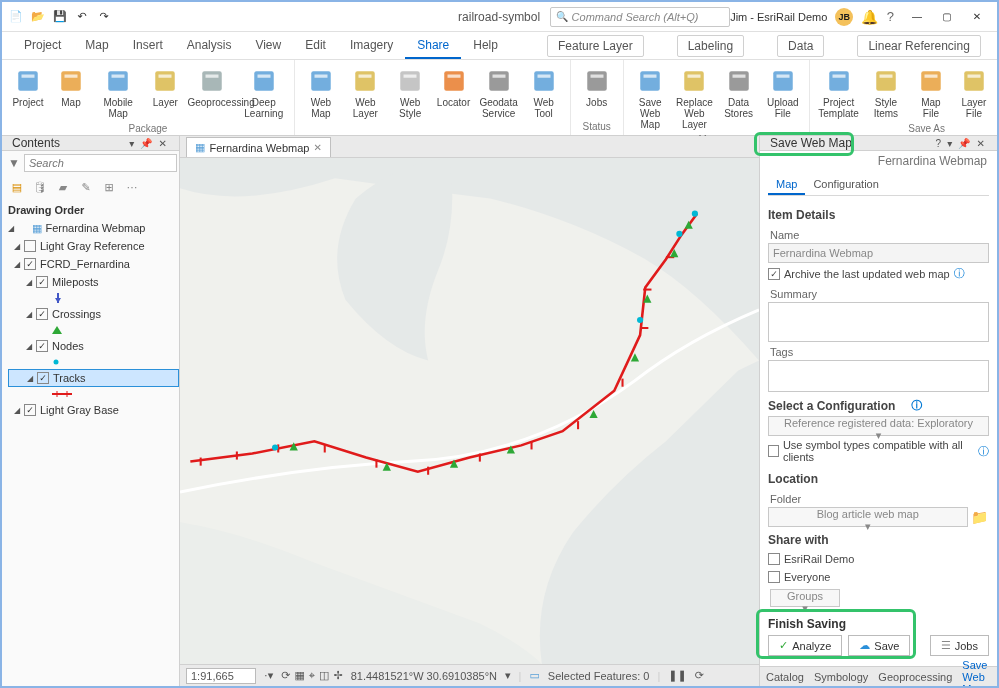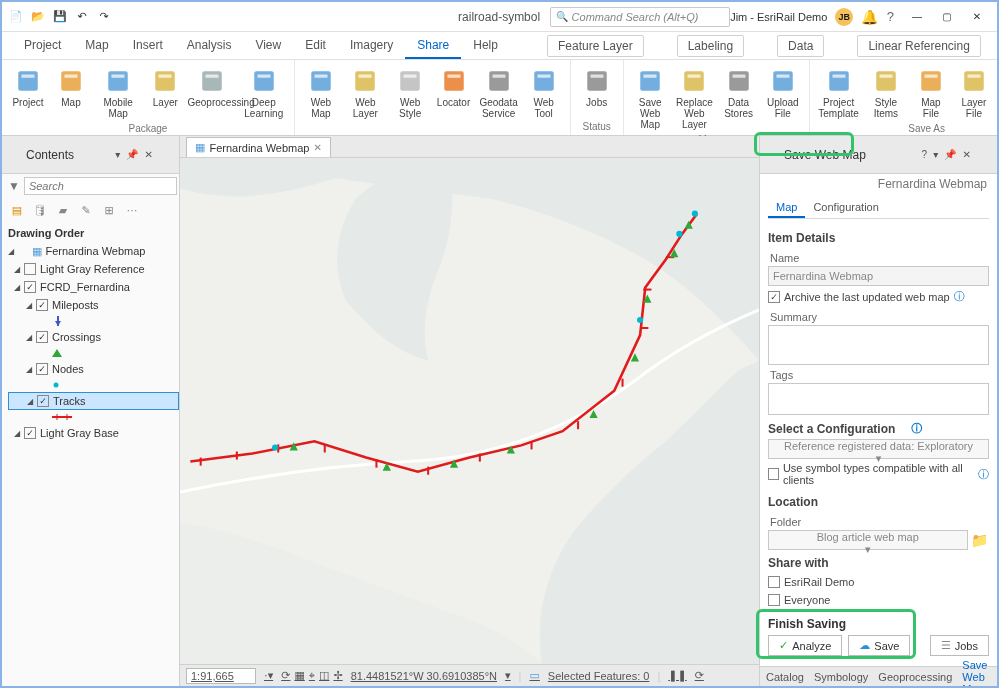--- a/index.html
+++ b/index.html
@@ -30,21 +30,21 @@
 .ribbon-group .grp-label { text-align: center; font-size: 10px; color: #757575; padding: 2px 0 3px 0; }
 .rbtn { display: flex; flex-direction: column; align-items: center; padding: 2px 4px; cursor: pointer; min-width: 40px; }
 .rbtn .ico { width: 28px; height: 28px; margin-bottom: 2px; display: flex; align-items: center; justify-content: center; font-size: 20px; }
 .rbtn .lab { font-size: 10px; line-height: 11px; text-align: center; color: #444; max-width: 50px; }
 
 
 .main { display: flex; height: calc(100% - 30px - 28px - 76px); }
 
 
 .contents { width: 178px; background: #fafafa; border-right: 1px solid #d0d0d0; display:flex; flex-direction:column; }
-.panel-header { height: 38px; background: #eaeaea; display:flex; align-items:center; padding: 0 24px; font-size: 12px; font-weight: 500; border-bottom:1px solid #d0d0d0; }
+.panel-header { height: 15px; background: #eaeaea; display:flex; align-items:center; padding: 0 10px; font-size: 12px; font-weight: 500; border-bottom:1px solid #d0d0d0; }
 .panel-header .spacer { margin-left:auto; display:flex; gap:2px; }
 .panel-header .pctl { font-size:10px; color:#555; cursor:pointer; padding:0 2px; }
 .contents .search-row { padding: 3px 6px; display:flex; align-items:center; gap:4px; }
 .contents .search-row .filter { font-size: 12px; color:#777; }
 .contents .search-row input { flex:1; height:18px; border:1px solid #c8c8c8; padding:0 4px; font-size:11px; font-style:italic; color:#888; }
 .contents .toolbar { padding: 3px 6px; display:flex; gap:5px; }
 .contents .toolbar .tb { width:18px; height:18px; display:flex; align-items:center; justify-content:center; cursor:pointer; }
 .contents .heading { padding: 5px 6px 3px 6px; font-weight: bold; font-size: 11px; }
 .toc { padding: 0 0 0 6px; }
 .toc-item { display:flex; align-items:center; height:18px; cursor:pointer; }
@@ -59,21 +59,21 @@
 .symbol-row { height:14px; display:flex; align-items:center; }
 .symbol-row.l3 { padding-left: 44px; }
 
 
 .map-area { flex:1; background:#fff; display:flex; flex-direction:column; position:relative; }
 .map-tabrow { height:22px; background:#eaeaea; display:flex; align-items:flex-end; padding-left:6px; border-bottom:1px solid #d0d0d0;}
 .map-tab { background:#fff; border:1px solid #c0c0c0; border-bottom:none; padding:3px 8px; font-size:11px; display:flex; align-items:center; gap:4px; }
 .map-tab .close { font-size:10px; color:#888; cursor:pointer; }
 .map-canvas { flex:1; background:#f0f0eb; position:relative; overflow:hidden; }
 .map-canvas svg { width:100%; height:100%; }
-.map-status { height:22px; background:#eaeaea; border-top:1px solid #d0d0d0; display:flex; align-items:center; gap:8px; padding: 0 6px; font-size:11px; color:#555;text-decoration:underline; }
+.map-status { height:22px; background:#eaeaea; border-top:1px solid #d0d0d0; display:flex; align-items:center; gap:8px; padding: 0 6px; font-size:11px; color:#555; }
 .map-status .scale-box { border:1px solid #bbb; background:#fff; padding:1px 4px; width:70px; }
 .map-status .sep { color:#ccc; }
 .map-status .icons { display:flex; gap:4px; }
 .map-status .ic { cursor:pointer; }
 
 
 .rightpanel { width: 238px; background:#fff; border-left:1px solid #d0d0d0; display:flex; flex-direction:column; }
 .rightpanel .panel-header { position:relative; }
 .green-highlight { position:absolute; border:3px solid #34c36b; border-radius:6px; pointer-events:none; }
 .gh-title { left:-6px; top:-4px; width: 100px; height: 24px; }

